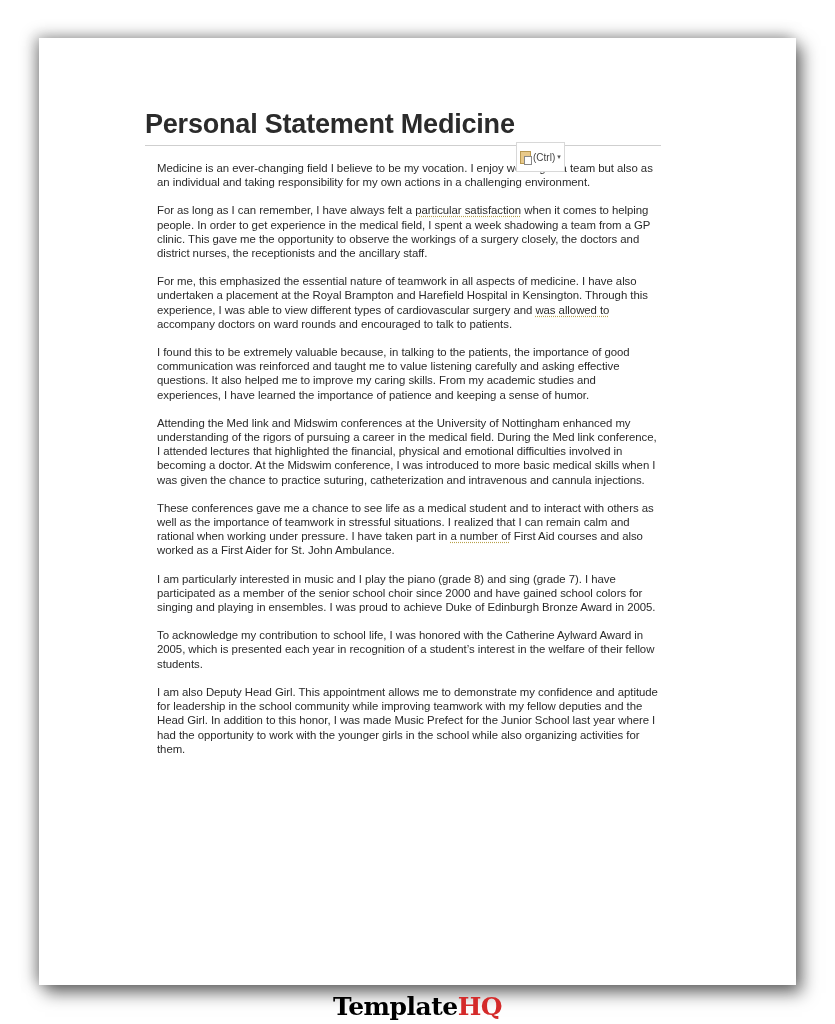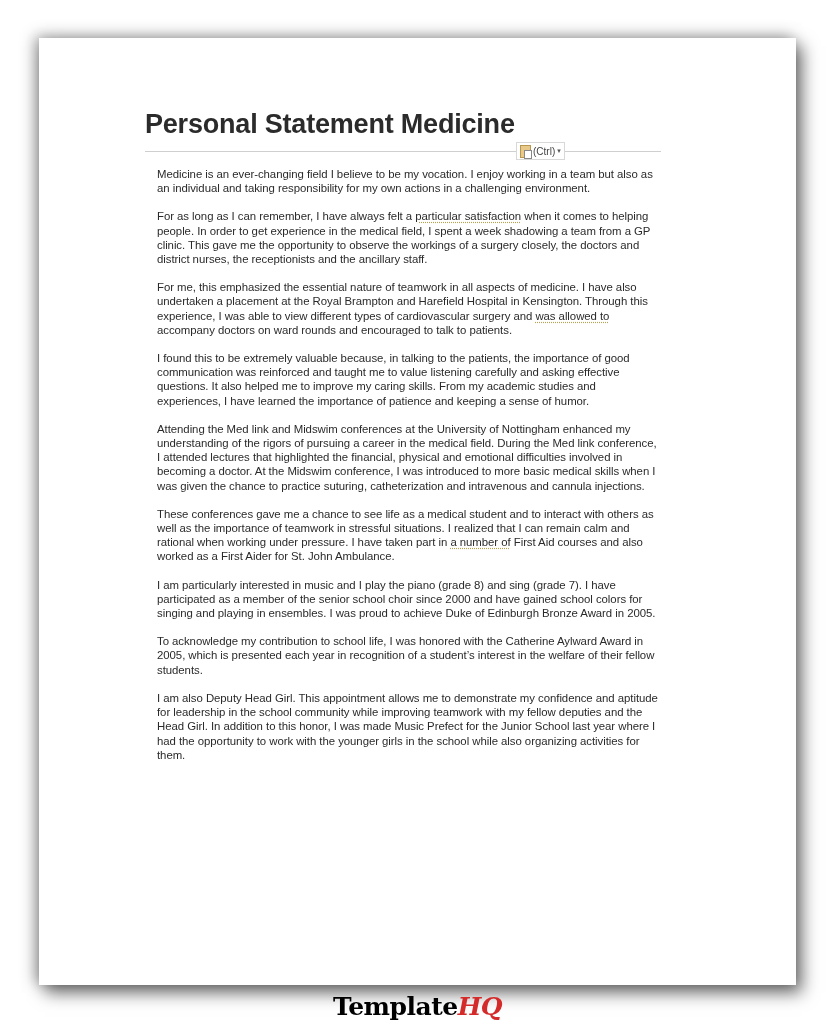--- a/index.html
+++ b/index.html
@@ -12,55 +12,55 @@
     position:absolute; left:39px; top:38px; width:757px; height:947px;
     background:#ffffff;
     box-shadow: 6px 8px 16px rgba(0,0,0,0.55), -4px -2px 14px rgba(0,0,0,0.35);
   }
   .content {
     position:absolute; left:106px; top:70px; width:516px;
   }
   .title {
     font-family:"Liberation Sans", sans-serif;
     font-weight:bold; font-size:27px; color:#2b2b2b;
-    margin:0; padding-bottom:11px; line-height:32px;
+    margin:0; padding-bottom:5px; line-height:32px;
     border-bottom:1px solid #cfcfcf;
     letter-spacing:-0.2px;
   }
   .body-text { margin-top:15px; }
   .para {
     font-size:11.4px; line-height:14.2px; color:#2a2a2a;
     margin:0 0 14px 12px; letter-spacing:-0.05px;
   }
   .squiggle {
     text-decoration: underline dotted #b8a14a;
     text-underline-offset:2px;
   }
   .paste-btn {
     position:absolute; left:477px; top:104px; height:16px;
-    padding:0 3px; display:flex; align-items:center; gap:2px;
+    padding:6px 3px; display:flex; align-items:center; gap:2px;
     background:#ffffff; border:1px solid #d8d8d8;
     font-size:10px; color:#444;
   }
   .paste-icon {
     width:9px; height:11px; position:relative;
     background:#e8c98a; border:1px solid #b89850;
   }
   .paste-icon::after {
     content:""; position:absolute; left:3px; top:4px; width:6px; height:7px;
     background:#fff; border:1px solid #888;
   }
   .caret { font-size:7px; color:#555; }
   .logo {
     position:absolute; left:0; top:992px; width:835px; text-align:center;
     font-family:"DejaVu Serif", serif; font-weight:bold; font-size:25px;
     letter-spacing:-0.5px;
   }
   .logo .a { color:#000000; }
-  .logo .b { color:#d42a2a;font-style:italic; }
+  .logo .b { color:#d42a2a; }
 </style>
 </head>
 <body>
 
 <div class="page">
   <div class="content">
     <h1 class="title">Personal Statement Medicine</h1>
     <div class="body-text">
       <p class="para"><span>Medicine is an ever-changing field I believe to be my vocation. I enjoy working in a team but also as an individual and taking responsibility for my own actions in a challenging environment.</span></p>
       <p class="para"><span>For as long as I can remember, I have always felt a </span><span class="squiggle">particular satisfaction</span><span> when it comes to helping people. In order to get experience in the medical field, I spent a week shadowing a team from a GP clinic. This gave me the opportunity to observe the workings of a surgery closely, the doctors and district nurses, the receptionists and the ancillary staff.</span></p>

